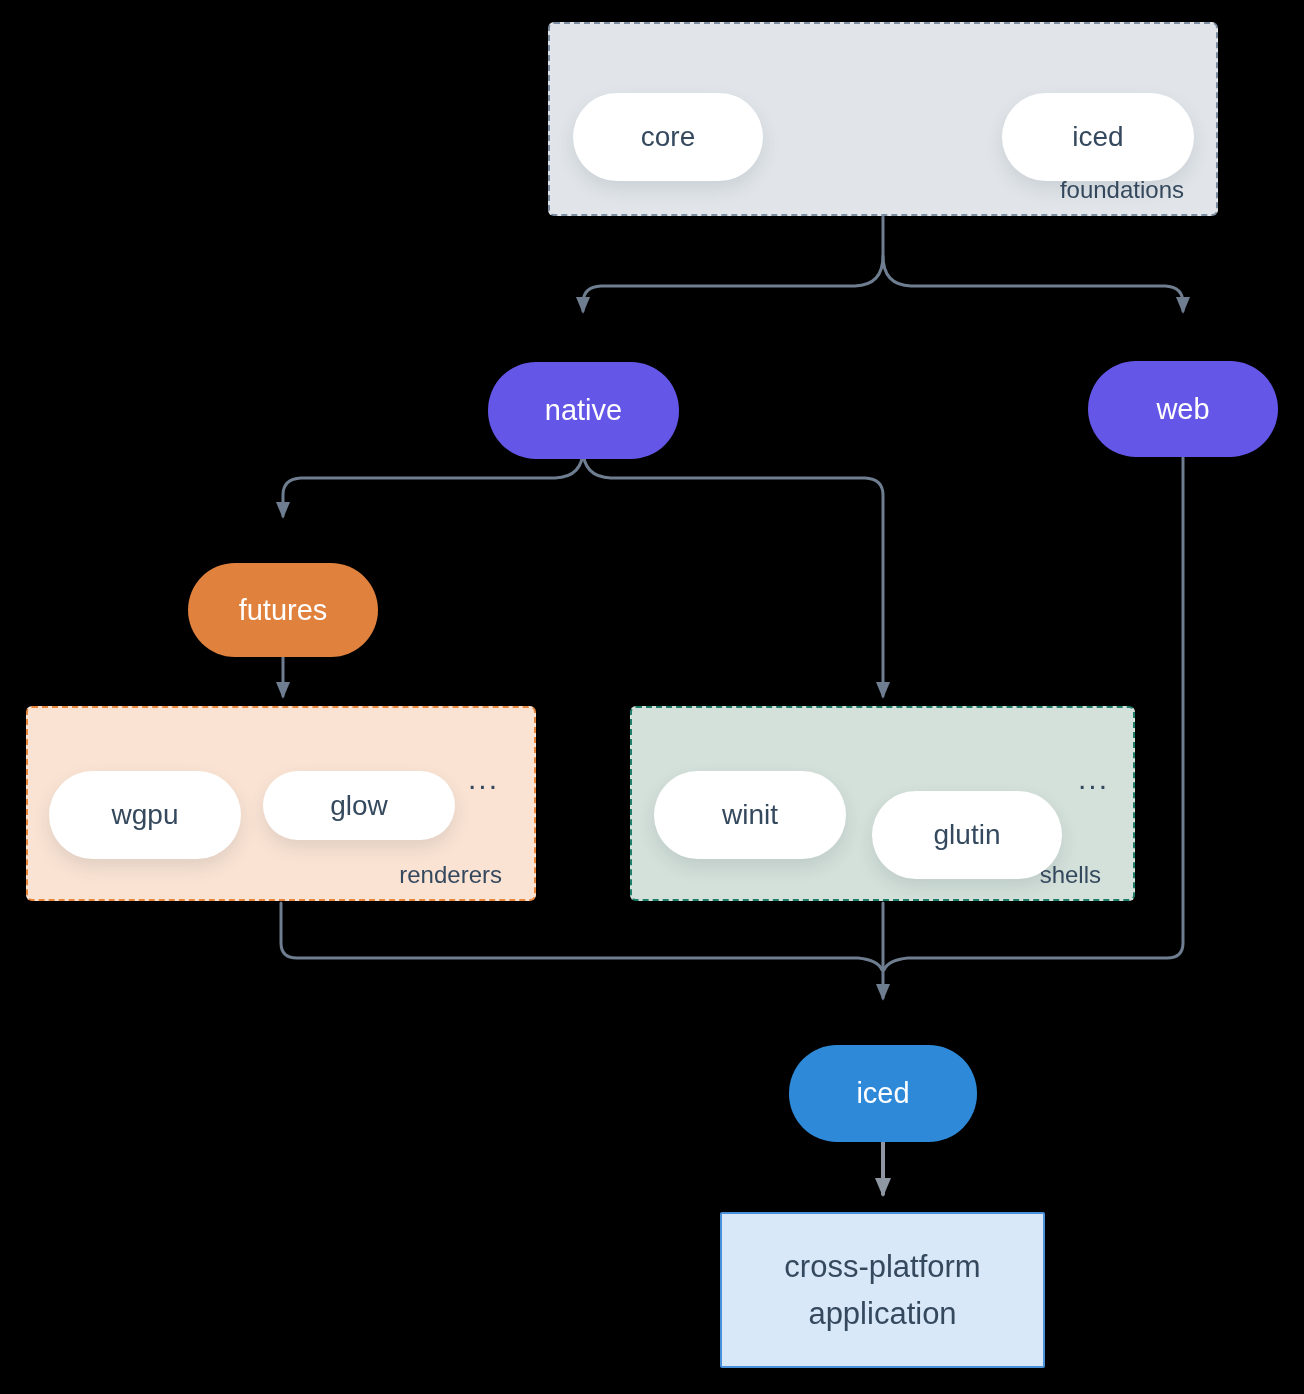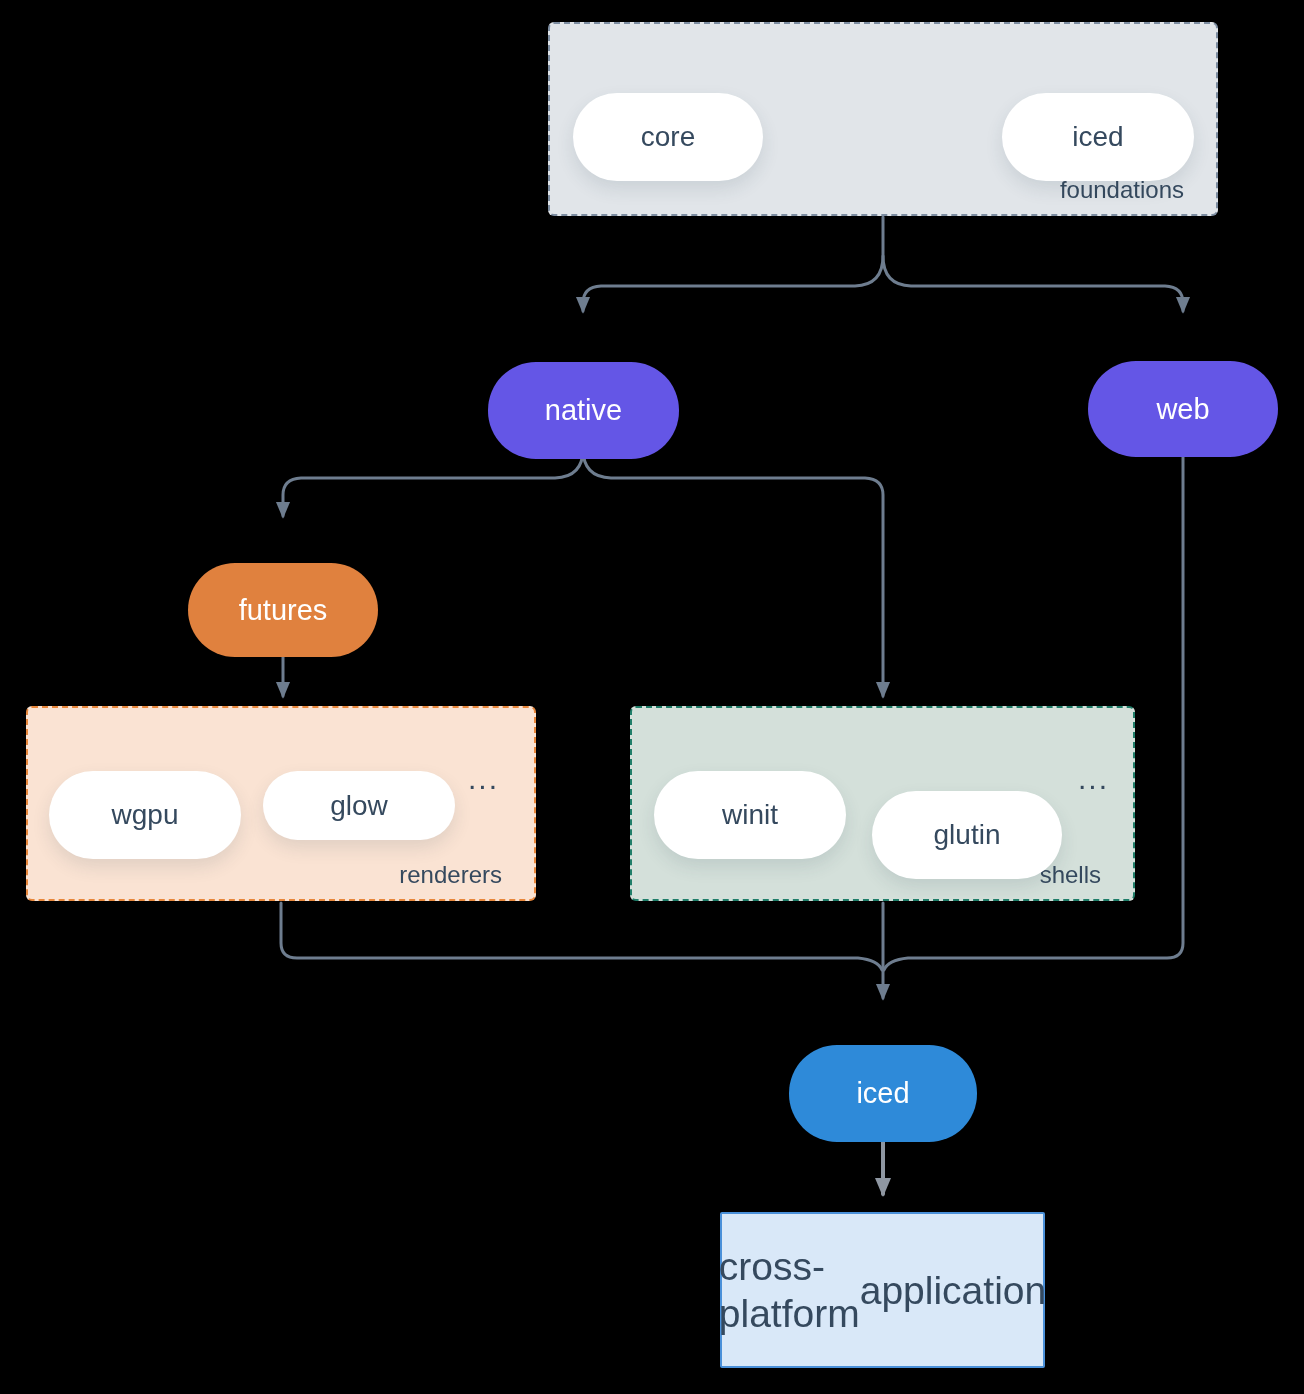--- a/index.html
+++ b/index.html
@@ -69,22 +69,22 @@
     font-size:30px;color:#35495e;letter-spacing:2px;
   }
   #ellipsis-renderers{left:468px;top:762px;}
   #ellipsis-shells{left:1078px;top:762px;}
 
   .app-box{
     position:absolute;
     left:720px;top:1212px;width:325px;height:156px;
     background:#d9e8f8;border:2px solid #4a90d9;border-radius:2px;
     box-sizing:border-box;
-    display:flex;flex-direction:row;align-items:center;justify-content:center;
-    color:#35495e;font-size:39px;line-height:47px;
+    display:flex;flex-direction:column;align-items:center;justify-content:center;
+    color:#35495e;font-size:31px;line-height:47px;
   }
 </style>
 </head>
 <body>
 
 <div class="canvas">
 
   <svg class="edges">
     <defs>
       <marker id="ah" viewBox="0 0 10 10" markerWidth="6" markerHeight="6" refX="8" refY="5" orient="auto" markerUnits="strokeWidth">

